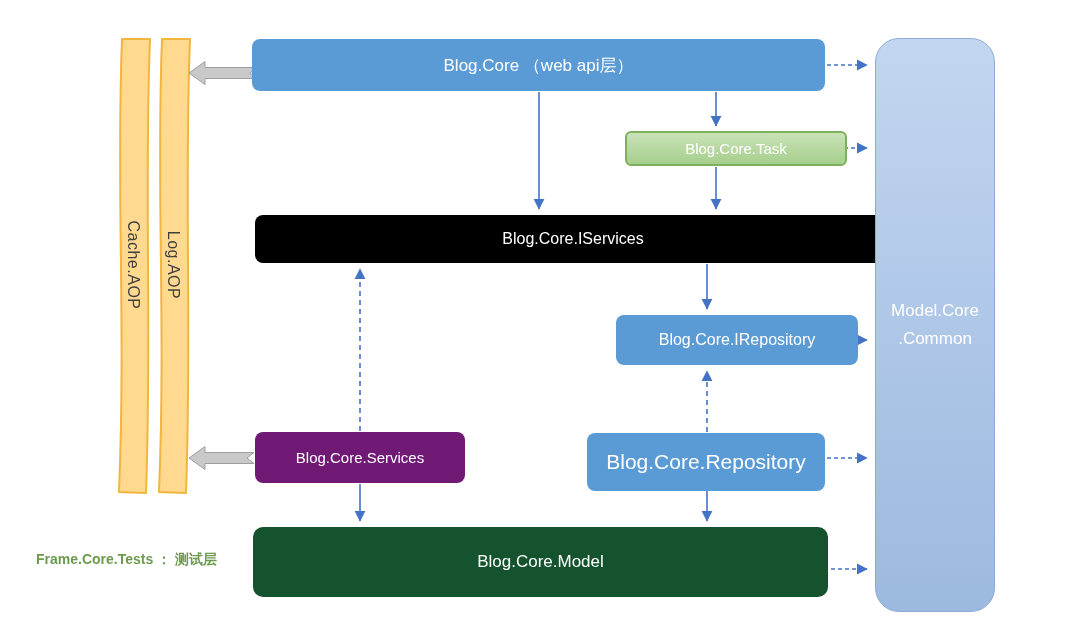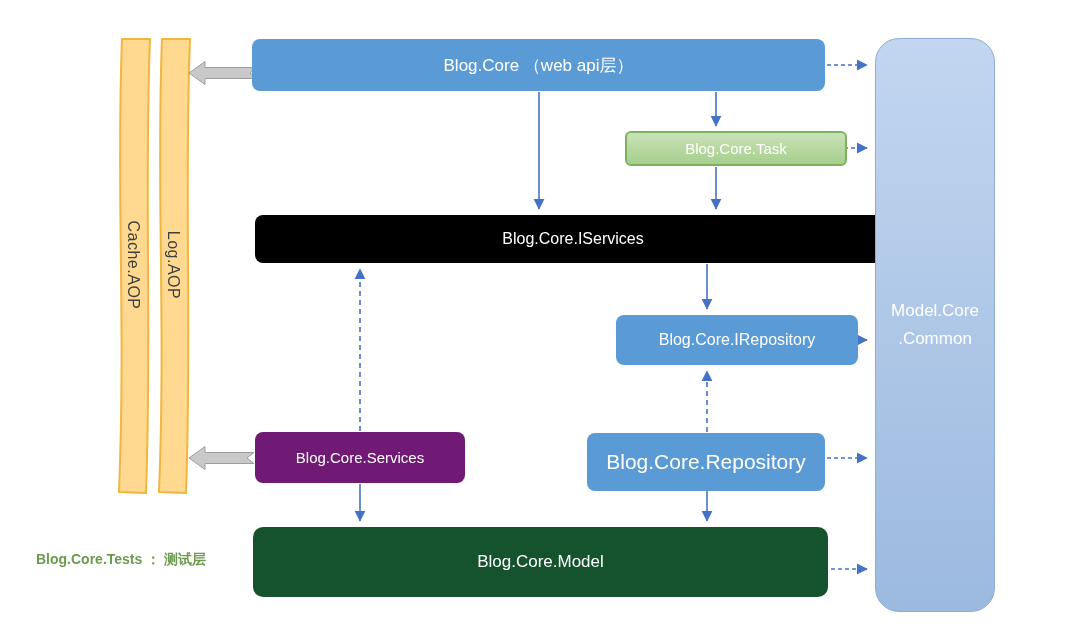--- a/index.html
+++ b/index.html
@@ -98,16 +98,16 @@
   <div class="node node-task">Blog.Core.Task</div>
   <div class="node node-iservices">Blog.Core.IServices</div>
   <div class="node node-irepository">Blog.Core.IRepository</div>
   <div class="node node-services">Blog.Core.Services</div>
   <div class="node node-repository">Blog.Core.Repository</div>
   <div class="node node-model">Blog.Core.Model</div>
   <div class="node node-common">Model.Core
 .Common</div>
 
   <div class="legend">
-    <div>Blog.Core.Tests ： 测试层</div>
+    <div>Frame.Core.Tests ： 测试层</div>
   </div>
 
 </div>
 
 </body></html>

